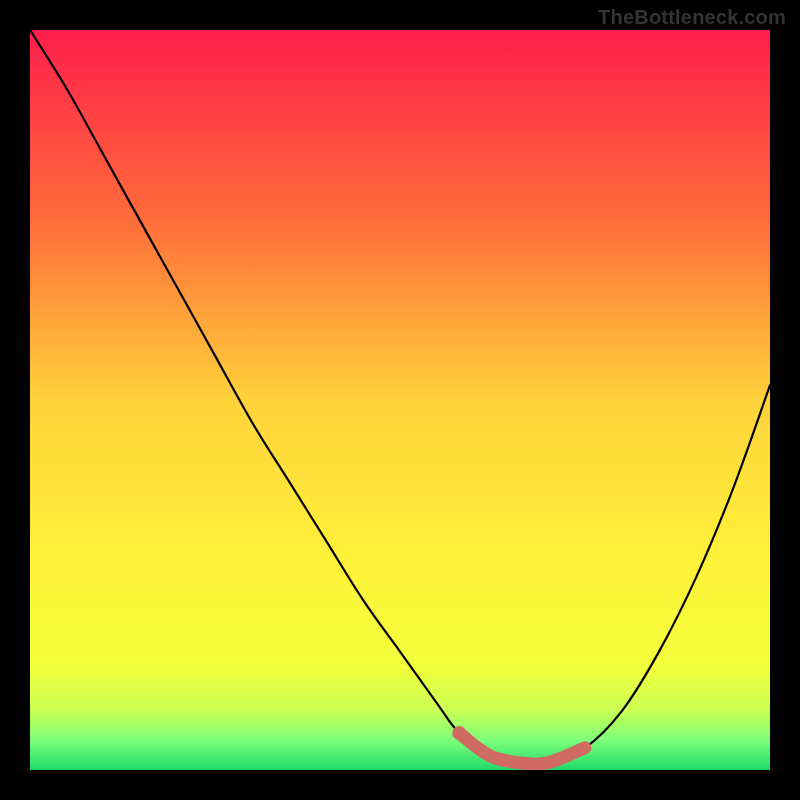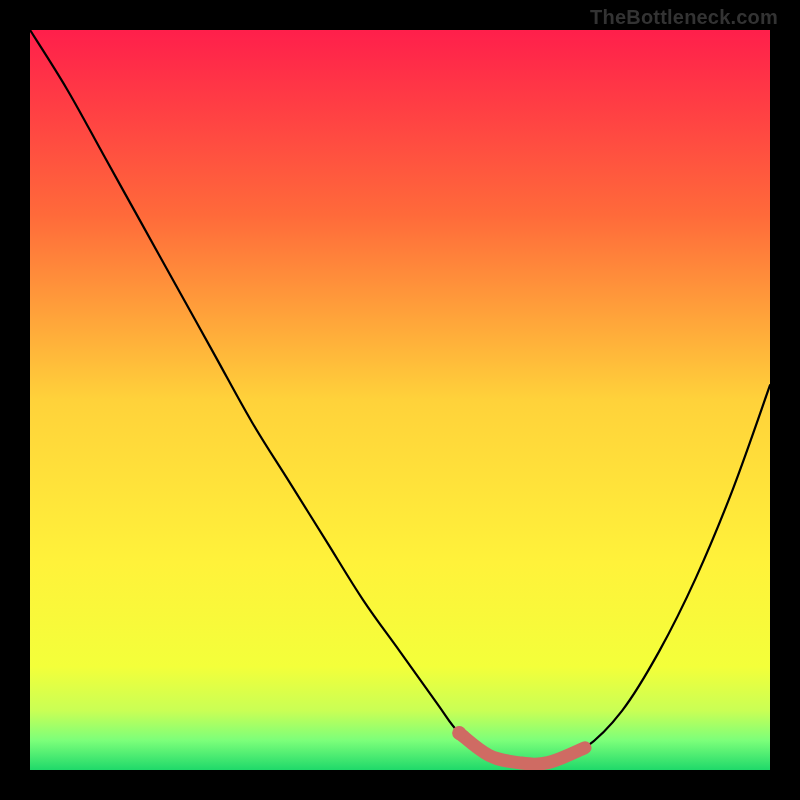--- a/index.html
+++ b/index.html
@@ -15,21 +15,21 @@
     position: absolute;
     top: 0;
     left: 0;
     width: 800px;
     height: 800px;
     background: #000;
   }
   .watermark {
     position: absolute;
     top: 6px;
-    right: 22px;
+    right: 14px;
     color: #333;
     font-size: 20px;
     font-weight: 600;
     letter-spacing: 0.2px;
     z-index: 30;
   }
   .plot {
     position: absolute;
     top: 30px;
     left: 30px;

